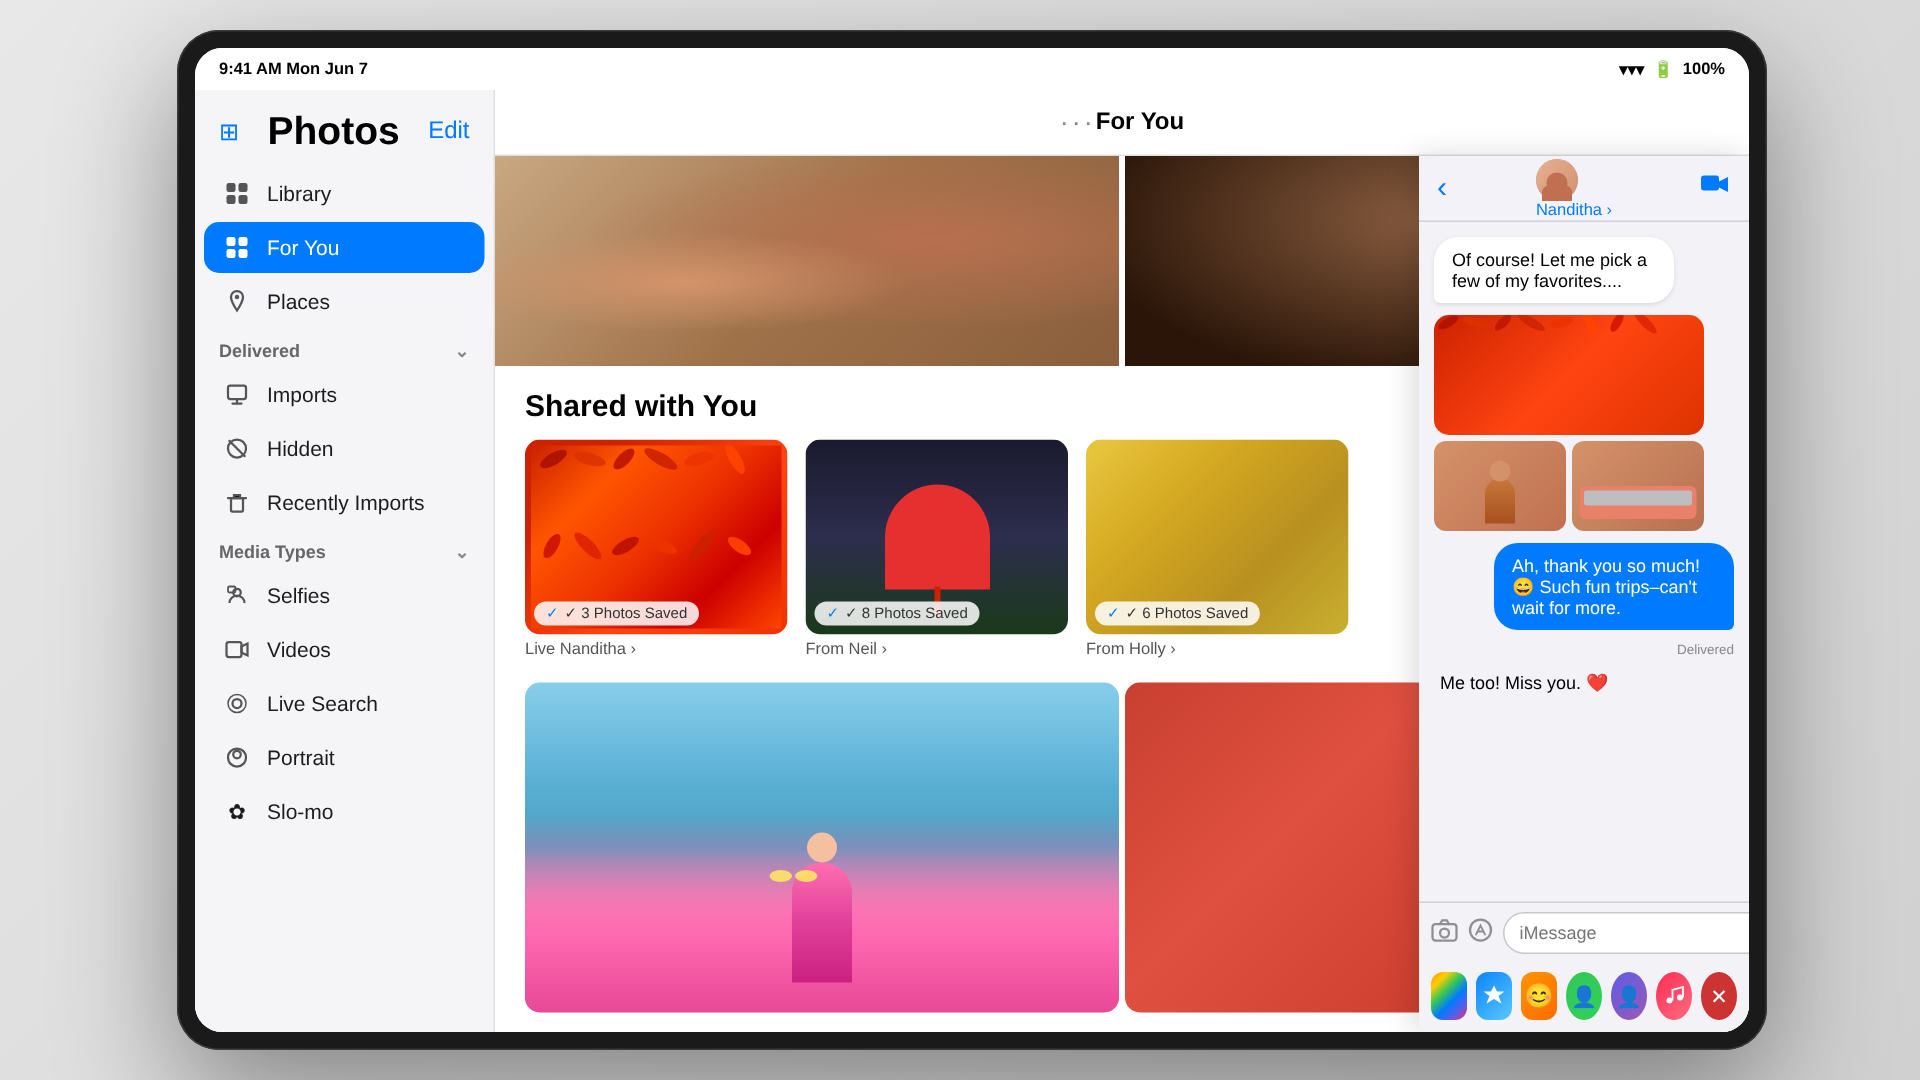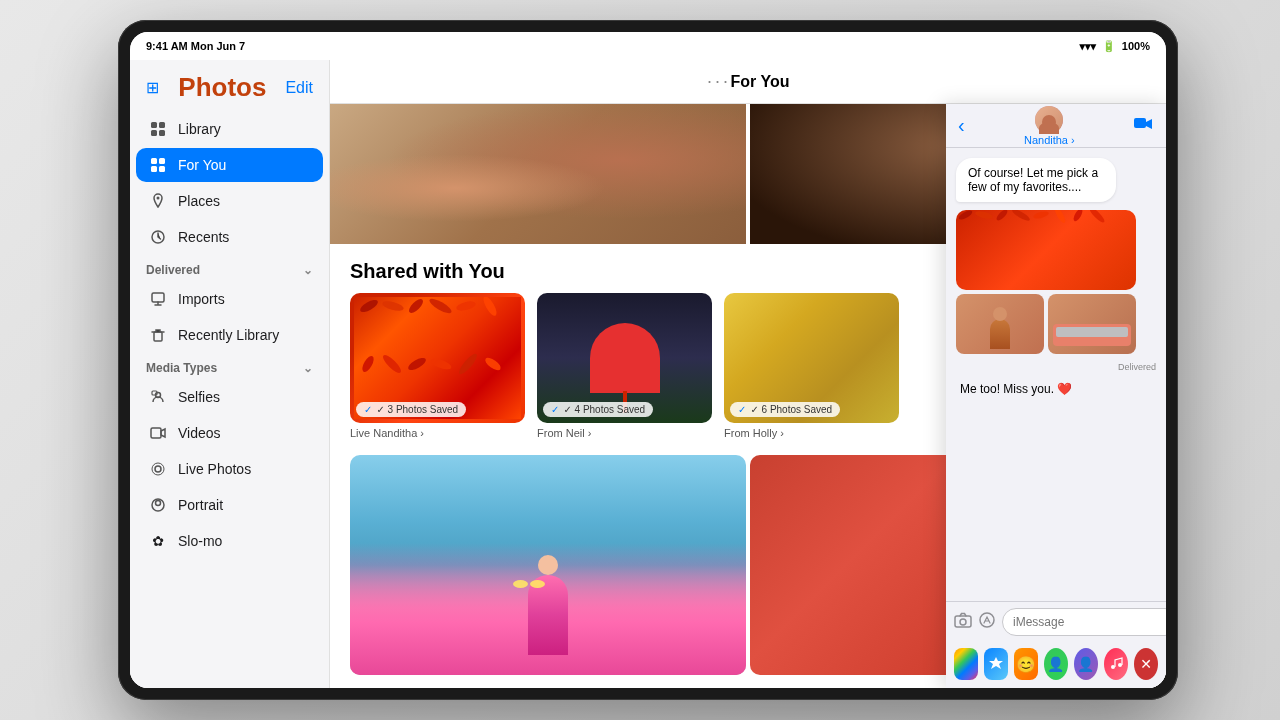--- a/index.html
+++ b/index.html
@@ -79,21 +79,21 @@
     .sidebar-header {
       padding: 12px 16px 8px;
       display: flex;
       align-items: center;
       justify-content: space-between;
     }
 
     .sidebar-title {
       font-size: 26px;
       font-weight: 700;
-      color: #c2410c;
+      color: #000000;
     }
 
     .sidebar-edit {
       color: #007AFF;
       font-size: 16px;
       cursor: pointer;
     }
 
     .sidebar-section-label {
       padding: 8px 16px 4px;
@@ -355,21 +355,20 @@
 
     .msg-back-btn {
       color: #007AFF;
       font-size: 20px;
       cursor: pointer;
     }
 
     .msg-contact {
       display: flex;
       flex-direction: column;
-      align-items: center;
     }
 
     .msg-avatar {
       width: 28px;
       height: 28px;
       border-radius: 50%;
       background: linear-gradient(135deg, #d4a0a0 0%, #c08080 100%);
       overflow: hidden;
       display: flex;
       align-items: center;
@@ -596,55 +595,55 @@
           <span class="sidebar-icon">
             <svg width="18" height="18" viewBox="0 0 18 18">
                 <path d="M9 2C6.8 2 5 3.8 5 6c0 3 4 9 4 9s4-6 4-9c0-2.2-1.8-4-4-4z" fill="none" stroke="#555" stroke-width="1.5"></path>
                 <circle cx="9" cy="6" r="1.5" fill="#555"></circle>
               </svg>
           </span>
           <span>Places</span>
         </div>
 
 
-        <div class="sidebar-item">
-          <span class="sidebar-icon">
-            <svg width="18" height="18" viewBox="0 0 18 18">
-                <circle cx="9" cy="9" r="6" fill="none" stroke="#555" stroke-width="1.5"></circle>
-                <path d="M9 5v4l2.5 2" stroke="#555" stroke-width="1.5" stroke-linecap="round"></path>
-              </svg>
-          </span>
-          <span>Recents</span>
-        </div>
 
 
         <div class="sidebar-section-label">
           <span>Delivered</span>
           <span class="chevron-icon">⌄</span>
         </div>
 
         <div class="sidebar-item">
           <span class="sidebar-icon">
             <svg width="18" height="18" viewBox="0 0 18 18">
                 <rect x="3" y="3" width="12" height="9" rx="1.5" fill="none" stroke="#555" stroke-width="1.5"></rect>
                 <path d="M6 15h6M9 12v3" stroke="#555" stroke-width="1.5" stroke-linecap="round"></path>
               </svg>
           </span>
           <span>Imports</span>
         </div>
 
+        <div class="sidebar-item">
+          <span class="sidebar-icon">
+            <svg width="18" height="18" viewBox="0 0 18 18">
+                <circle cx="9" cy="9" r="6" fill="none" stroke="#555" stroke-width="1.5"></circle>
+                <line x1="3.5" y1="3.5" x2="14.5" y2="14.5" stroke="#555" stroke-width="1.5"></line>
+              </svg>
+          </span>
+          <span>Hidden</span>
+        </div>
 
         <div class="sidebar-item">
           <span class="sidebar-icon">
             <svg width="18" height="18" viewBox="0 0 18 18">
                 <rect x="5" y="6" width="8" height="9" rx="1" fill="none" stroke="#555" stroke-width="1.5"></rect>
                 <path d="M3 6h12M7 6V4h4v2" stroke="#555" stroke-width="1.5" stroke-linecap="round"></path>
               </svg>
           </span>
-          <span>Recently Library</span>
+          <span>Recently Imports</span>
         </div>
 
         <div class="sidebar-section-label">
           <span>Media Types</span>
           <span class="chevron-icon">⌄</span>
         </div>
 
         <div class="sidebar-item">
           <span class="sidebar-icon">
             <svg width="18" height="18" viewBox="0 0 18 18">
@@ -666,21 +665,21 @@
           <span>Videos</span>
         </div>
 
         <div class="sidebar-item">
           <span class="sidebar-icon">
             <svg width="18" height="18" viewBox="0 0 18 18">
                 <circle cx="9" cy="9" r="3" fill="none" stroke="#555" stroke-width="1.5"></circle>
                 <circle cx="9" cy="9" r="6" fill="none" stroke="#555" stroke-width="1"></circle>
               </svg>
           </span>
-          <span>Live Photos</span>
+          <span>Live Search</span>
         </div>
 
         <div class="sidebar-item">
           <span class="sidebar-icon">
             <svg width="18" height="18" viewBox="0 0 18 18">
                 <circle cx="9" cy="7" r="2.5" fill="none" stroke="#555" stroke-width="1.5"></circle>
                 <ellipse cx="9" cy="9" rx="6" ry="6" fill="none" stroke="#555" stroke-width="1.5"></ellipse>
               </svg>
           </span>
           <span>Portrait</span>
@@ -742,21 +741,21 @@
             <div class="shared-thumb">
               <div class="shared-thumb-umbrella">
                 <div style="position:relative;">
                   <div class="umbrella-shape">
                     <div class="umbrella-handle"></div>
                   </div>
                 </div>
               </div>
               <div class="shared-badge">
                 <span class="check">✓</span>
-                <span>✓ 4 Photos Saved</span>
+                <span>✓ 8 Photos Saved</span>
               </div>
             </div>
             <div class="shared-meta">From Neil ›</div>
           </div>
 
           <div class="shared-card">
             <div class="shared-thumb">
               <div class="shared-thumb-3" style="width:100%;height:100%;background:linear-gradient(135deg,#e8c840,#d4a820,#b89020,#c8b030);"></div>
               <div class="shared-badge">
                 <span class="check">✓</span>
@@ -829,20 +828,24 @@
                   </div>
                 </div>
                 <div class="msg-photo-small msg-photo-bus" style="background:linear-gradient(135deg,#d4926a,#b87050);position:relative;">
                   <div style="position:absolute;bottom:8px;left:5px;right:5px;height:22px;background:#e8806a;border-radius:4px;">
                     <div style="position:absolute;top:3px;left:3px;right:3px;height:10px;background:#add8e6;border-radius:2px;opacity:0.7;"></div>
                   </div>
                 </div>
               </div>
             </div>
 
+            <div class="msg-bubble-outgoing">
+              <span>Ah, thank you so much!
+😄 Such fun trips–can't wait for more.</span>
+            </div>
             <div class="msg-delivered">Delivered</div>
 
             <div class="msg-plain-text">Me too! Miss you. ❤️</div>
           </div>
 
           <div class="messages-input-bar">
             <span class="msg-camera-icon">
               <svg width="18" height="16" viewBox="0 0 18 16" fill="none">
                   <rect x="1" y="4" width="16" height="11" rx="2" stroke="#8e8e93" stroke-width="1.5"></rect>
                   <circle cx="9" cy="10" r="3" stroke="#8e8e93" stroke-width="1.5"></circle>

